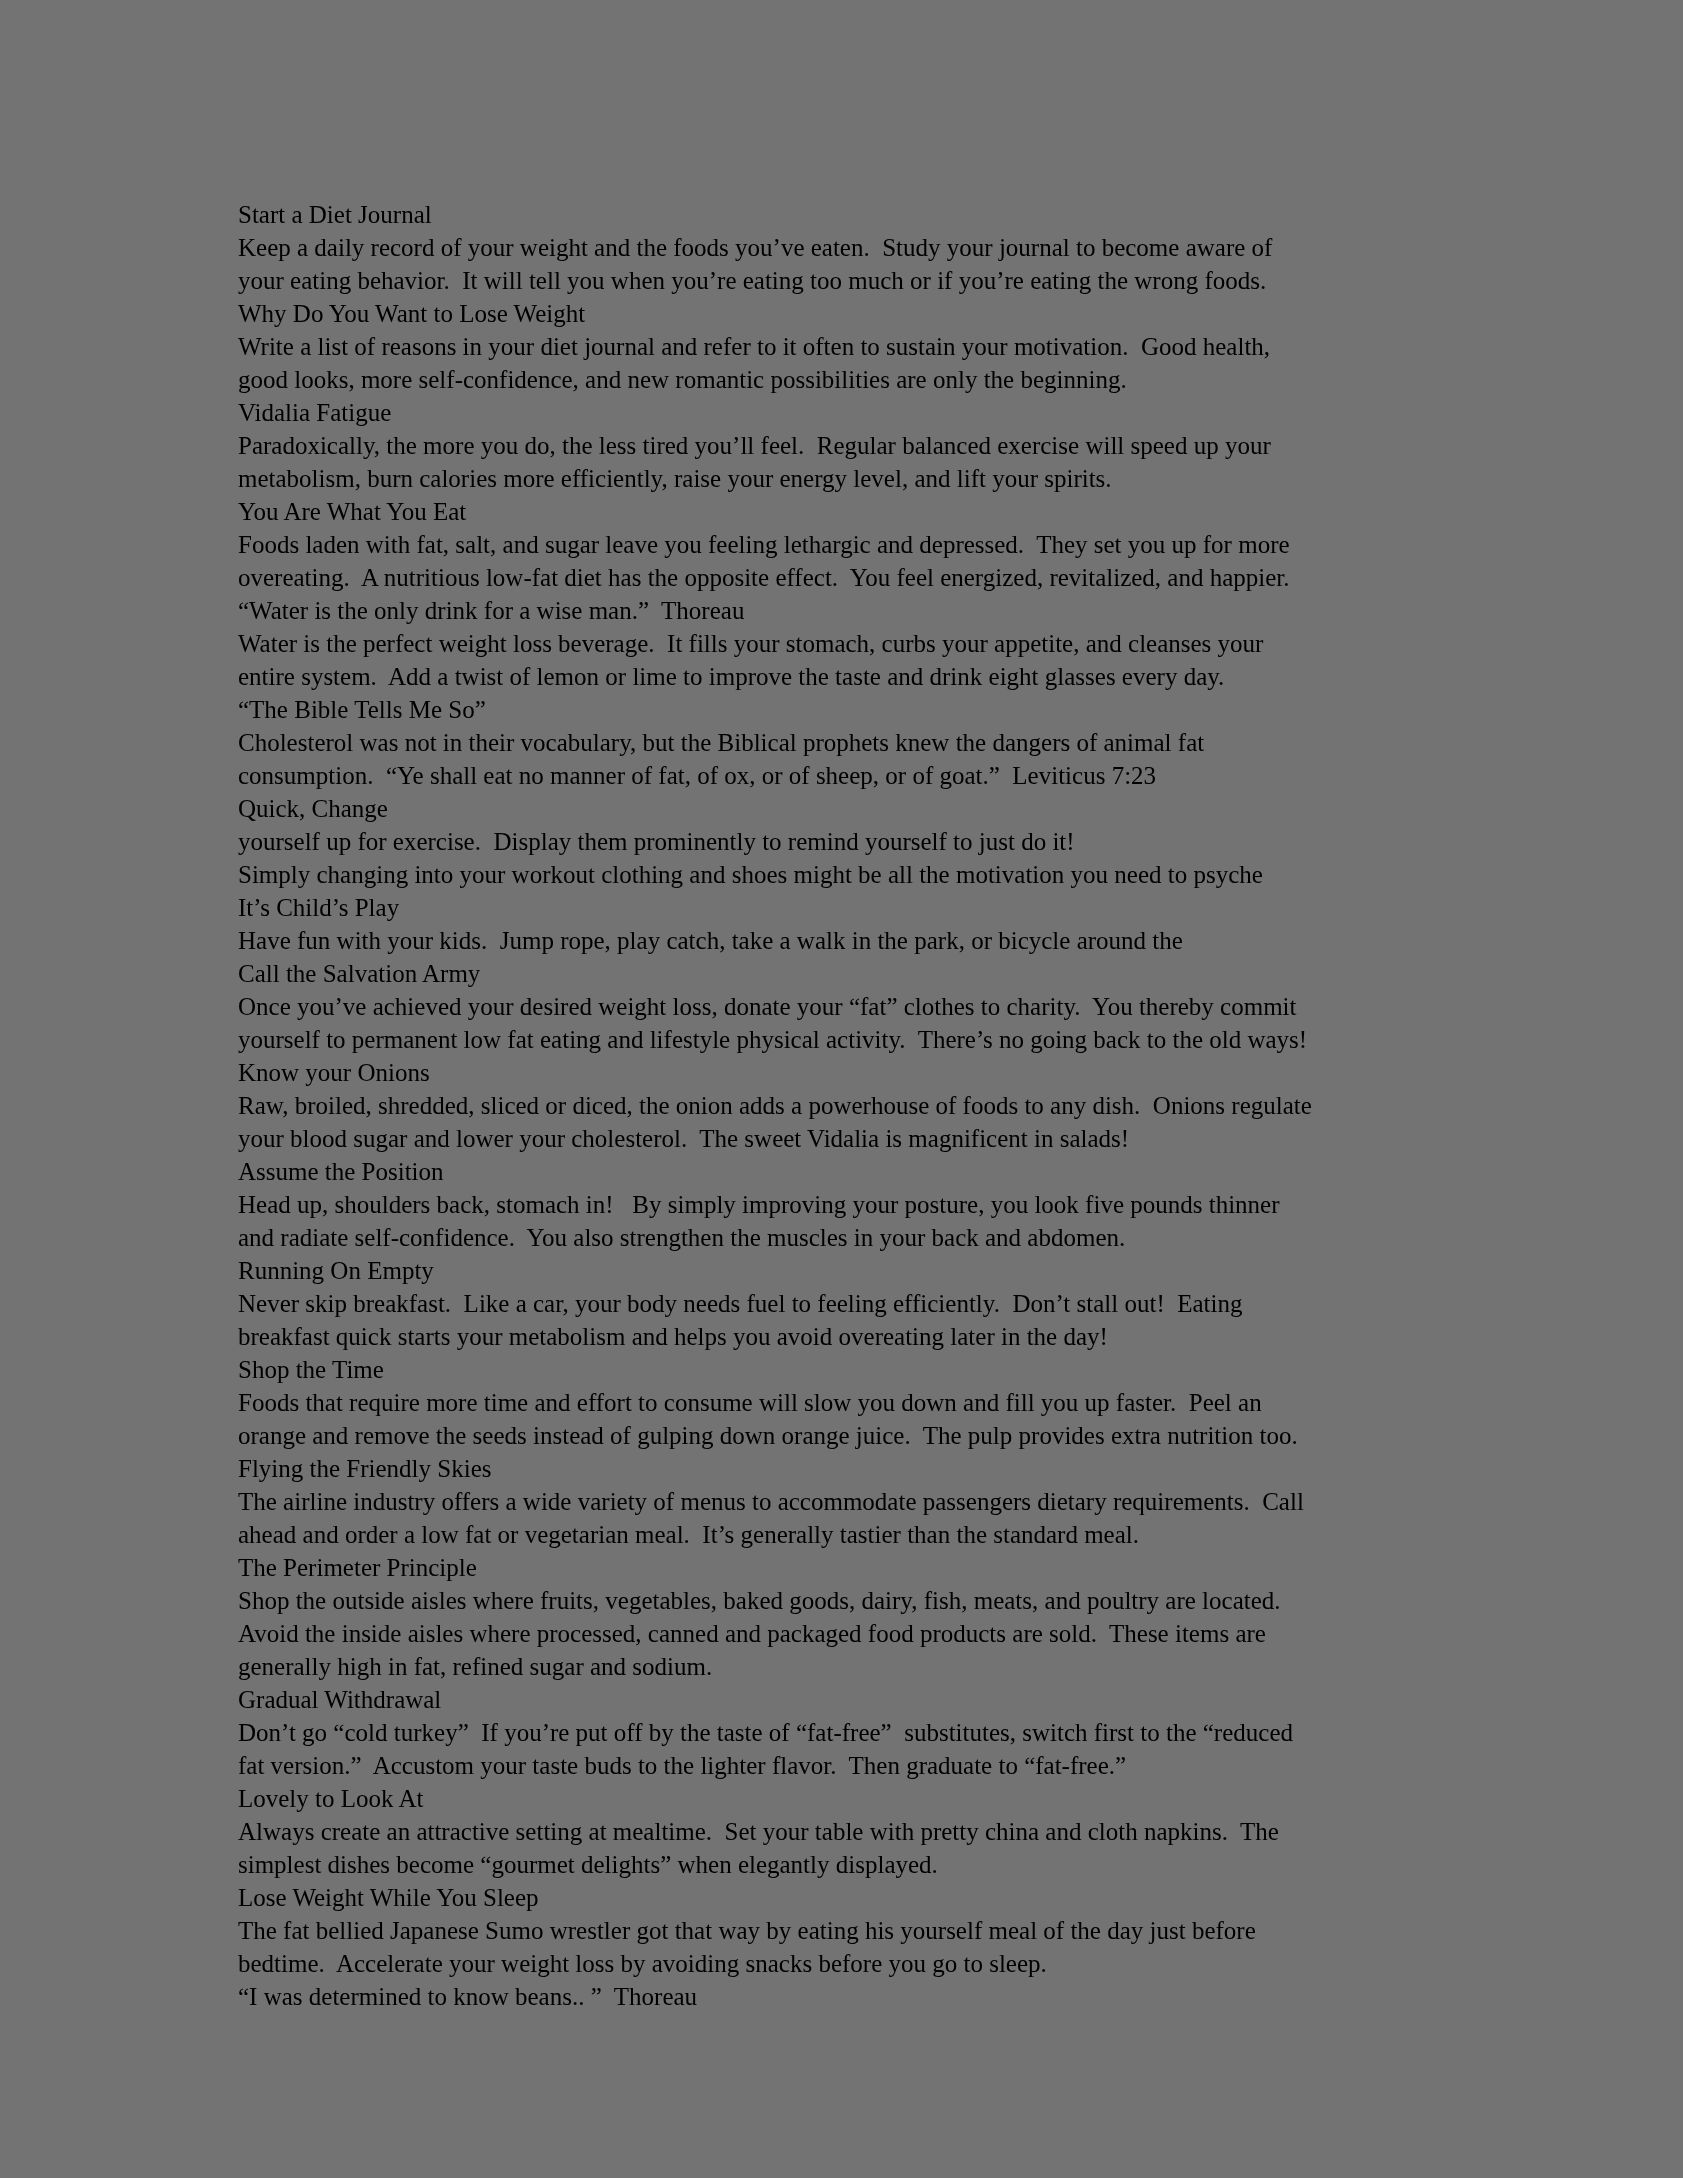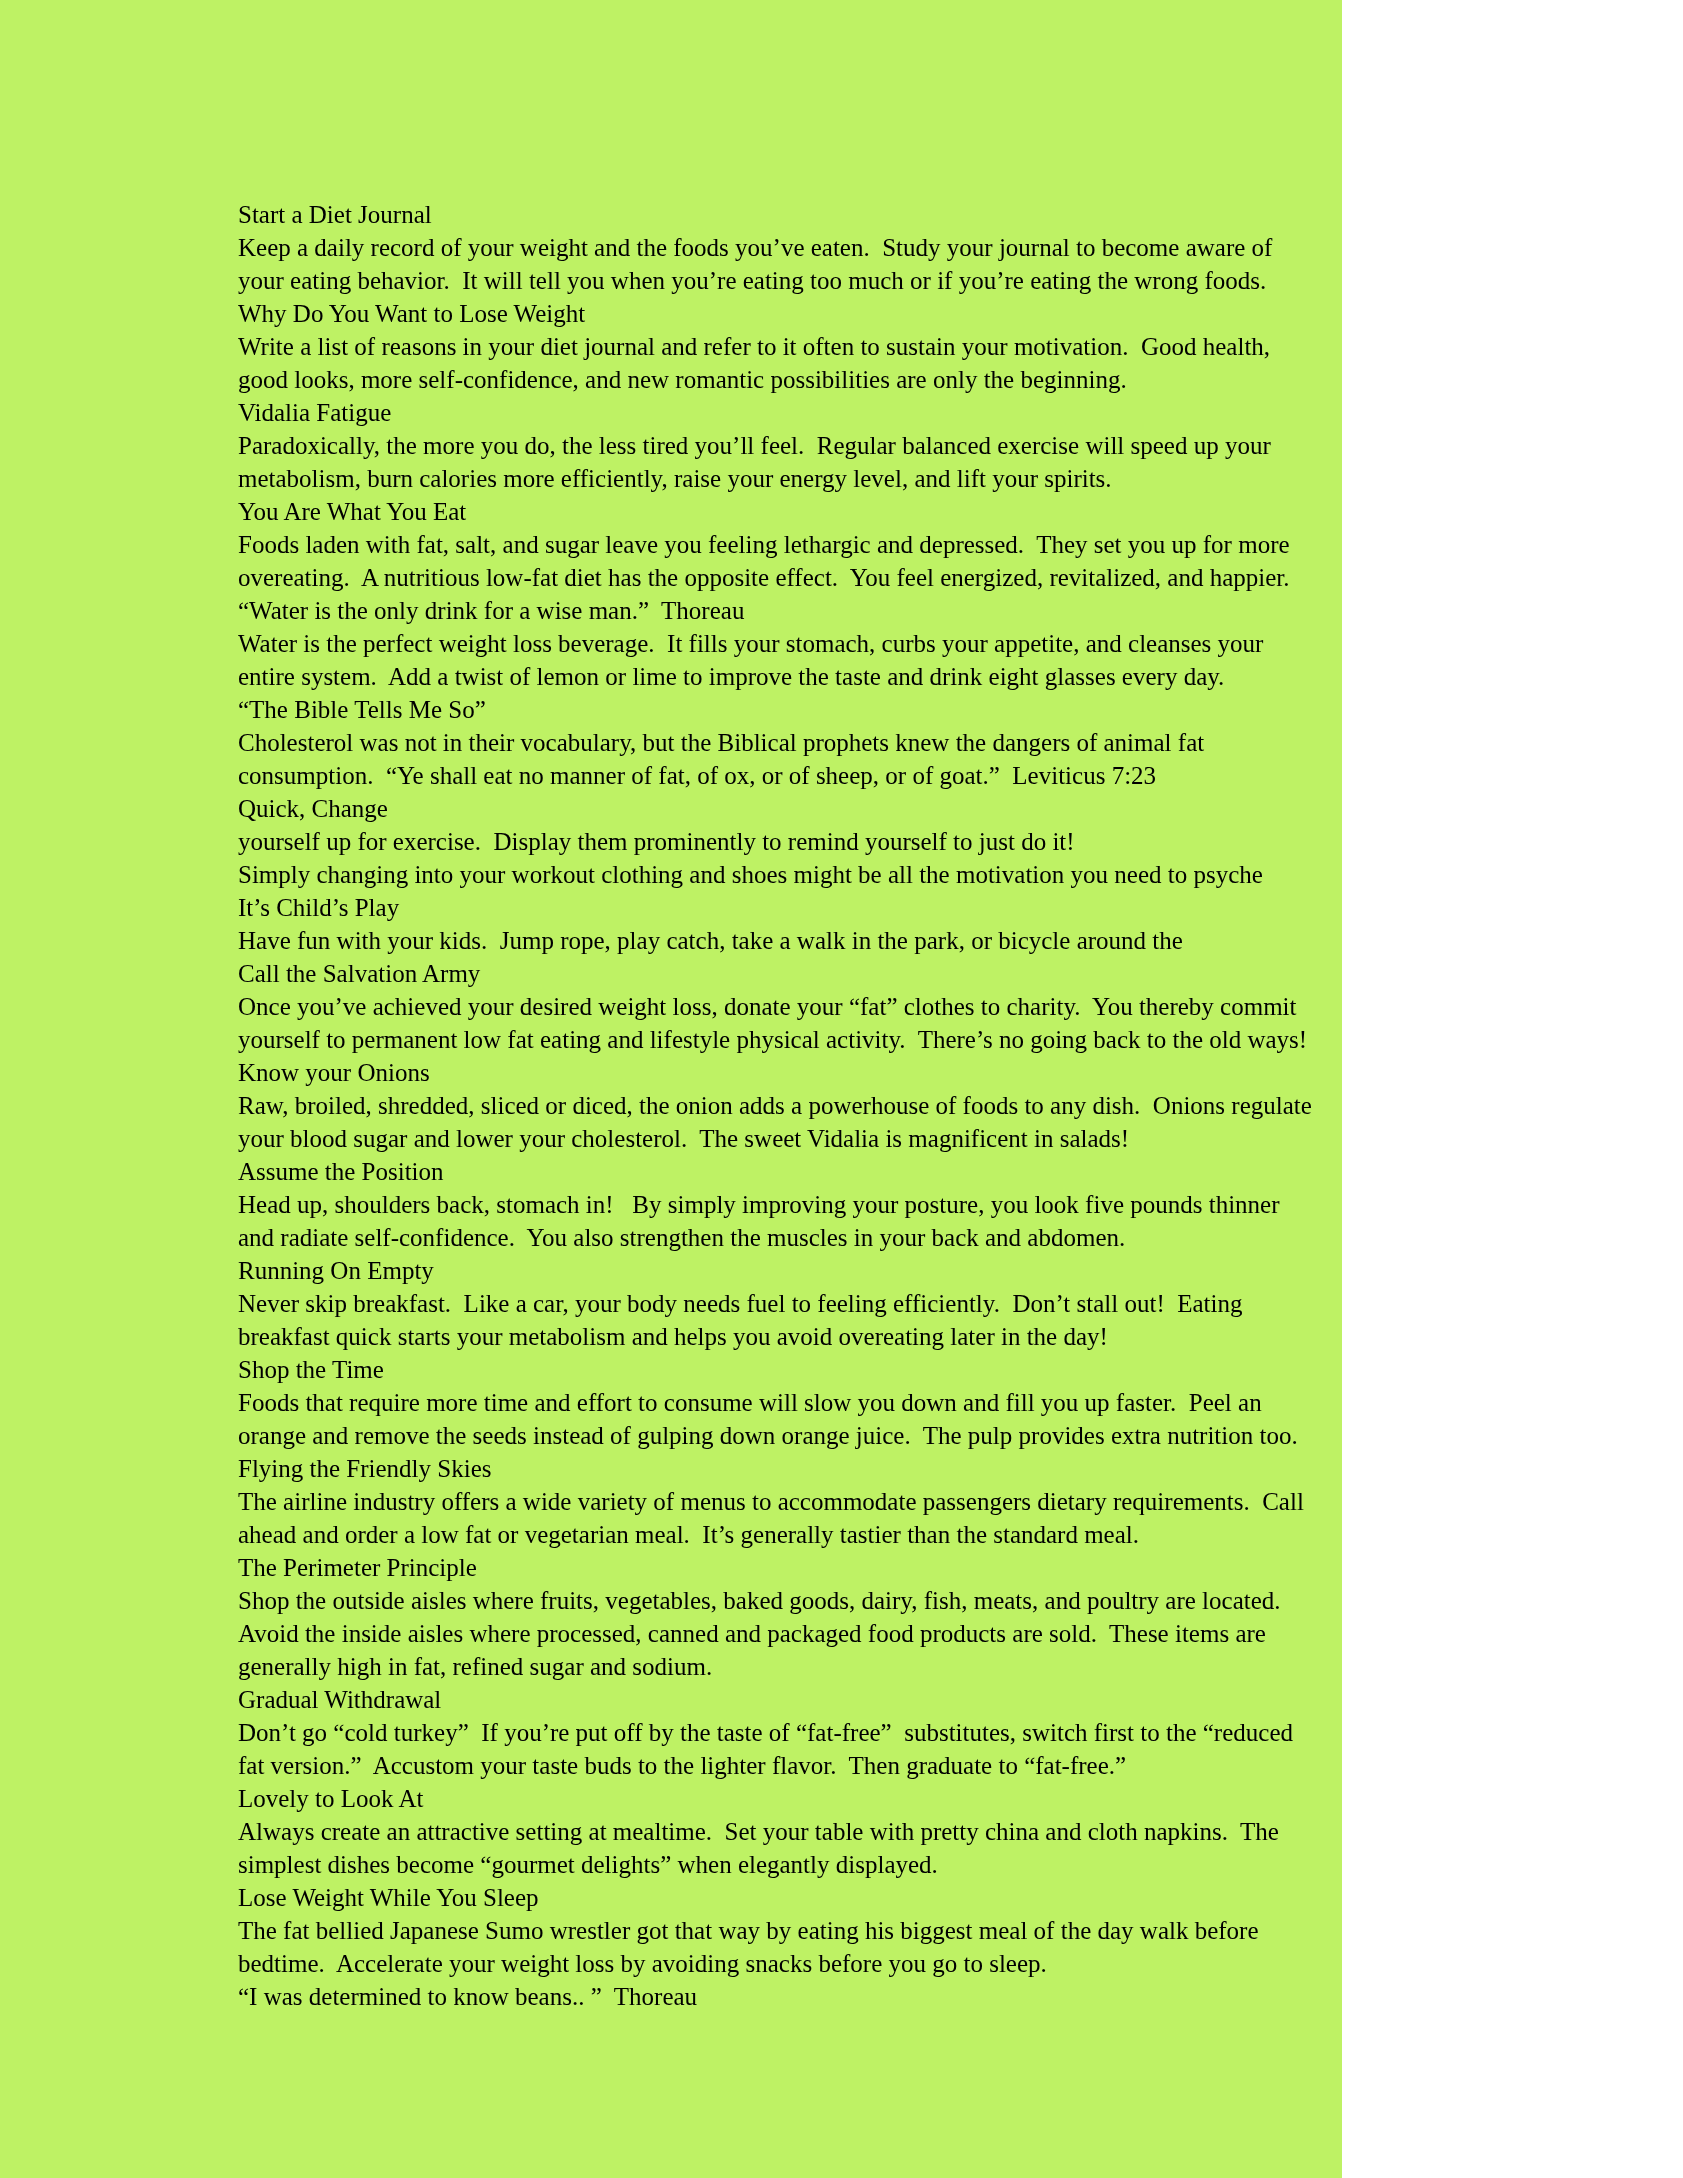--- a/index.html
+++ b/index.html
@@ -3,23 +3,23 @@
 <meta charset="utf-8">
 <style>
   html, body { margin: 0; padding: 0; }
   body {
     width: 1683px;
     height: 2178px;
     background: #ffffff;
   }
   .page {
     position: relative;
-    width: 1342px;
+    width: 1683px;
     height: 2178px;
-    background: #bef264;
+    background: #737373;
     overflow: hidden;
   }
   .text-block {
     position: absolute;
     left: 238px;
     top: 198px;
     width: 1247px;
     color: #000000;
     font-family: "Liberation Serif", "DejaVu Serif", serif;
     font-size: 25px;
@@ -81,18 +81,18 @@
       <div class="line">Shop the outside aisles where fruits, vegetables, baked goods, dairy, fish, meats, and poultry are located.</div>
       <div class="line">Avoid the inside aisles where processed, canned and packaged food products are sold.  These items are</div>
       <div class="line">generally high in fat, refined sugar and sodium.</div>
       <div class="line">Gradual Withdrawal</div>
       <div class="line">Don’t go “cold turkey”  If you’re put off by the taste of “fat-free”  substitutes, switch first to the “reduced</div>
       <div class="line">fat version.”  Accustom your taste buds to the lighter flavor.  Then graduate to “fat-free.”</div>
       <div class="line">Lovely to Look At</div>
       <div class="line">Always create an attractive setting at mealtime.  Set your table with pretty china and cloth napkins.  The</div>
       <div class="line">simplest dishes become “gourmet delights” when elegantly displayed.</div>
       <div class="line">Lose Weight While You Sleep</div>
-      <div class="line">The fat bellied Japanese Sumo wrestler got that way by eating his biggest meal of the day walk before</div>
+      <div class="line">The fat bellied Japanese Sumo wrestler got that way by eating his yourself meal of the day just before</div>
       <div class="line">bedtime.  Accelerate your weight loss by avoiding snacks before you go to sleep.</div>
       <div class="line">“I was determined to know beans.. ”  Thoreau</div>
     </div>
 </div>
 
 
 </body></html>

